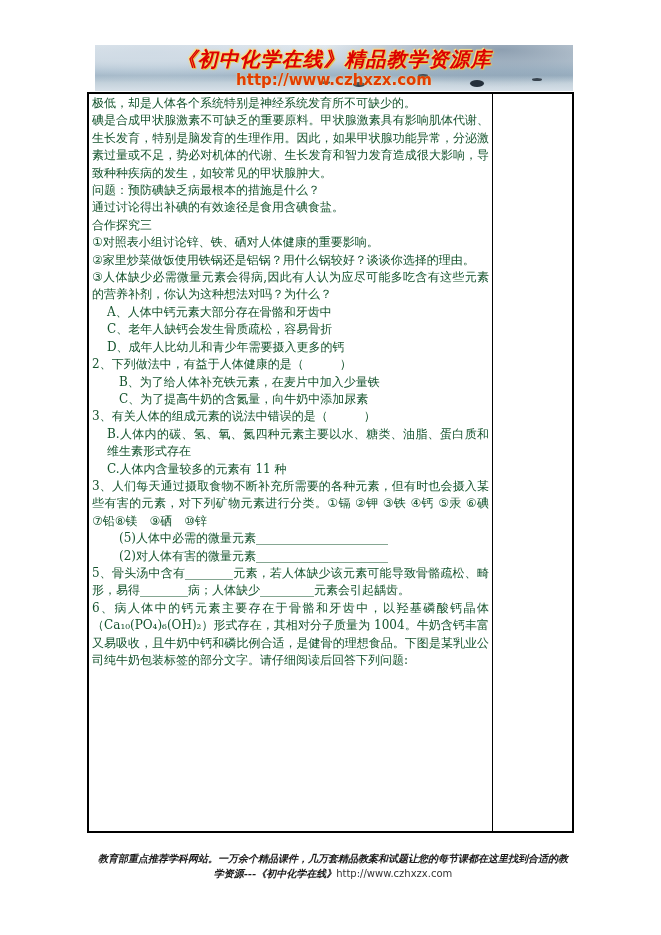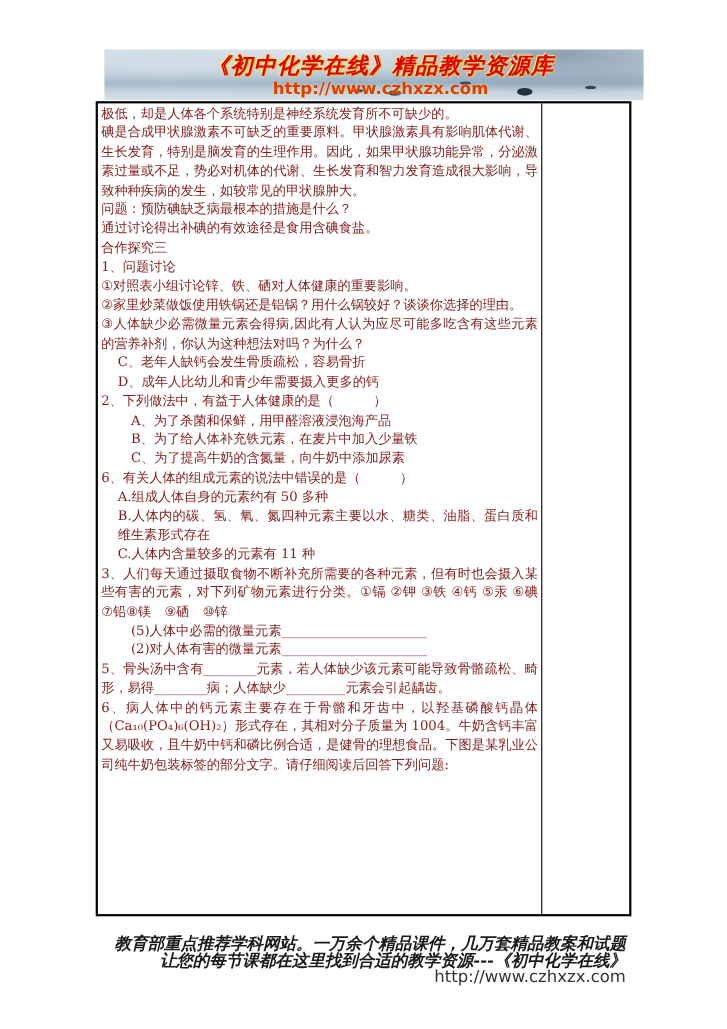--- a/index.html
+++ b/index.html
@@ -9,21 +9,21 @@
     font-family:"DejaVu Sans", sans-serif; overflow:hidden;
   }
 
   
   .banner {
     position:absolute; left:95px; top:45px; width:478px; height:46px;
     background:
       radial-gradient(ellipse 60% 130% at 85% 10%, rgba(122,142,162,.8), rgba(122,142,162,0) 62%),
       radial-gradient(ellipse 55% 90% at 12% 20%, rgba(208,219,229,.95), rgba(208,219,229,0) 70%),
       linear-gradient(180deg, #e2e9ef 0%, #ccd8e2 35%, #a9bece 55%, #9cb2c3 66%, #c3d1db 82%, #d7e0e8 100%);
-    text-align:center; overflow:hidden;padding-left:12px;
+    text-align:center; overflow:hidden;
   }
   .banner-boats {
     position:absolute; left:225px; bottom:7px; width:10px; height:3px;
     background:#2a3540; border-radius:50%;
     box-shadow: 34px 2px 0 1px #303b46, 98px -7px 0 0 #3a4550,
                 152px 1px 0 2px #242f3a, 212px -3px 0 0 #38434e;
   }
   .banner-title {
     position:relative; margin:2px 0 0 0;
     font-family:"DejaVu Serif", serif; font-weight:bold; font-style:italic;
@@ -39,33 +39,33 @@
 
   
   .sheet {
     position:absolute; left:87px; top:92px; width:487px; height:741px;
     border:2px solid #000; box-sizing:border-box; display:flex; background:#fff;
   }
   .main-cell { width:403px; box-sizing:border-box; padding:1px 3px 0 3px; overflow:hidden; }
   .side-cell { flex:1; border-left:1px solid #000; }
 
   .para {
-    margin:0; font-size:12px; line-height:17.4px; color:#7f1d1d;
+    margin:0; font-size:12px; line-height:17.4px; color:#14532d;
     font-family:"DejaVu Serif","DejaVu Sans", serif;
     text-align:justify;
   }
   .indent-0 { padding-left:0; }
   .indent-1 { padding-left:15px; }
   .indent-2 { padding-left:27px; }
 
   
   .footer {
     position:absolute; left:97px; top:851px; width:472px;
     font-family:"DejaVu Serif", serif; font-style:italic; font-weight:bold;
-    font-size:15px; line-height:15px; color:#1a1a1a; text-align:right;
+    font-size:10px; line-height:15px; color:#1a1a1a; text-align:center;
   }
   .footer-url {
     font-style:normal; font-weight:normal;
     font-family:"DejaVu Sans", sans-serif; color:#333;
   }
 </style>
 </head>
 <body>
 
 <div class="page">
@@ -77,32 +77,30 @@
   </div>
 
   <div class="sheet">
     <div class="main-cell">
       <div>
           <p class="para indent-0">极低，却是人体各个系统特别是神经系统发育所不可缺少的。</p>
           <p class="para indent-0">碘是合成甲状腺激素不可缺乏的重要原料。甲状腺激素具有影响肌体代谢、生长发育，特别是脑发育的生理作用。因此，如果甲状腺功能异常，分泌激素过量或不足，势必对机体的代谢、生长发育和智力发育造成很大影响，导致种种疾病的发生，如较常见的甲状腺肿大。</p>
           <p class="para indent-0">问题：预防碘缺乏病最根本的措施是什么？</p>
           <p class="para indent-0">通过讨论得出补碘的有效途径是食用含碘食盐。</p>
           <p class="para indent-0">合作探究三</p>
-          <p class="para indent-0">1、问题讨论</p>
           <p class="para indent-0">①对照表小组讨论锌、铁、硒对人体健康的重要影响。</p>
           <p class="para indent-0">②家里炒菜做饭使用铁锅还是铝锅？用什么锅较好？谈谈你选择的理由。</p>
           <p class="para indent-0">③人体缺少必需微量元素会得病,因此有人认为应尽可能多吃含有这些元素的营养补剂，你认为这种想法对吗？为什么？</p>
+          <p class="para indent-1">A、人体中钙元素大部分存在骨骼和牙齿中</p>
           <p class="para indent-1">C、老年人缺钙会发生骨质疏松，容易骨折</p>
           <p class="para indent-1">D、成年人比幼儿和青少年需要摄入更多的钙</p>
           <p class="para indent-0">2、下列做法中，有益于人体健康的是（　　　）</p>
-          <p class="para indent-2">A、为了杀菌和保鲜，用甲醛溶液浸泡海产品</p>
           <p class="para indent-2">B、为了给人体补充铁元素，在麦片中加入少量铁</p>
           <p class="para indent-2">C、为了提高牛奶的含氮量，向牛奶中添加尿素</p>
-          <p class="para indent-0">6、有关人体的组成元素的说法中错误的是（　　　）</p>
-          <p class="para indent-1">A.组成人体自身的元素约有 50 多种</p>
+          <p class="para indent-0">3、有关人体的组成元素的说法中错误的是（　　　）</p>
           <p class="para indent-1">B.人体内的碳、氢、氧、氮四种元素主要以水、糖类、油脂、蛋白质和维生素形式存在</p>
           <p class="para indent-1">C.人体内含量较多的元素有 11 种</p>
           <p class="para indent-0">3、人们每天通过摄取食物不断补充所需要的各种元素，但有时也会摄入某些有害的元素，对下列矿物元素进行分类。①镉 ②钾 ③铁 ④钙 ⑤汞 ⑥碘 ⑦铅⑧镁　⑨硒　⑩锌</p>
           <p class="para indent-2">(5)人体中必需的微量元素______________________</p>
           <p class="para indent-2">(2)对人体有害的微量元素______________________</p>
           <p class="para indent-0">5、骨头汤中含有________元素，若人体缺少该元素可能导致骨骼疏松、畸形，易得________病；人体缺少_________元素会引起龋齿。</p>
           <p class="para indent-0">6、病人体中的钙元素主要存在于骨骼和牙齿中，以羟基磷酸钙晶体（Ca₁₀(PO₄)₆(OH)₂）形式存在，其相对分子质量为 1004。牛奶含钙丰富又易吸收，且牛奶中钙和磷比例合适，是健骨的理想食品。下图是某乳业公司纯牛奶包装标签的部分文字。请仔细阅读后回答下列问题:</p>
         </div>
     </div>
     <div class="side-cell"></div>

